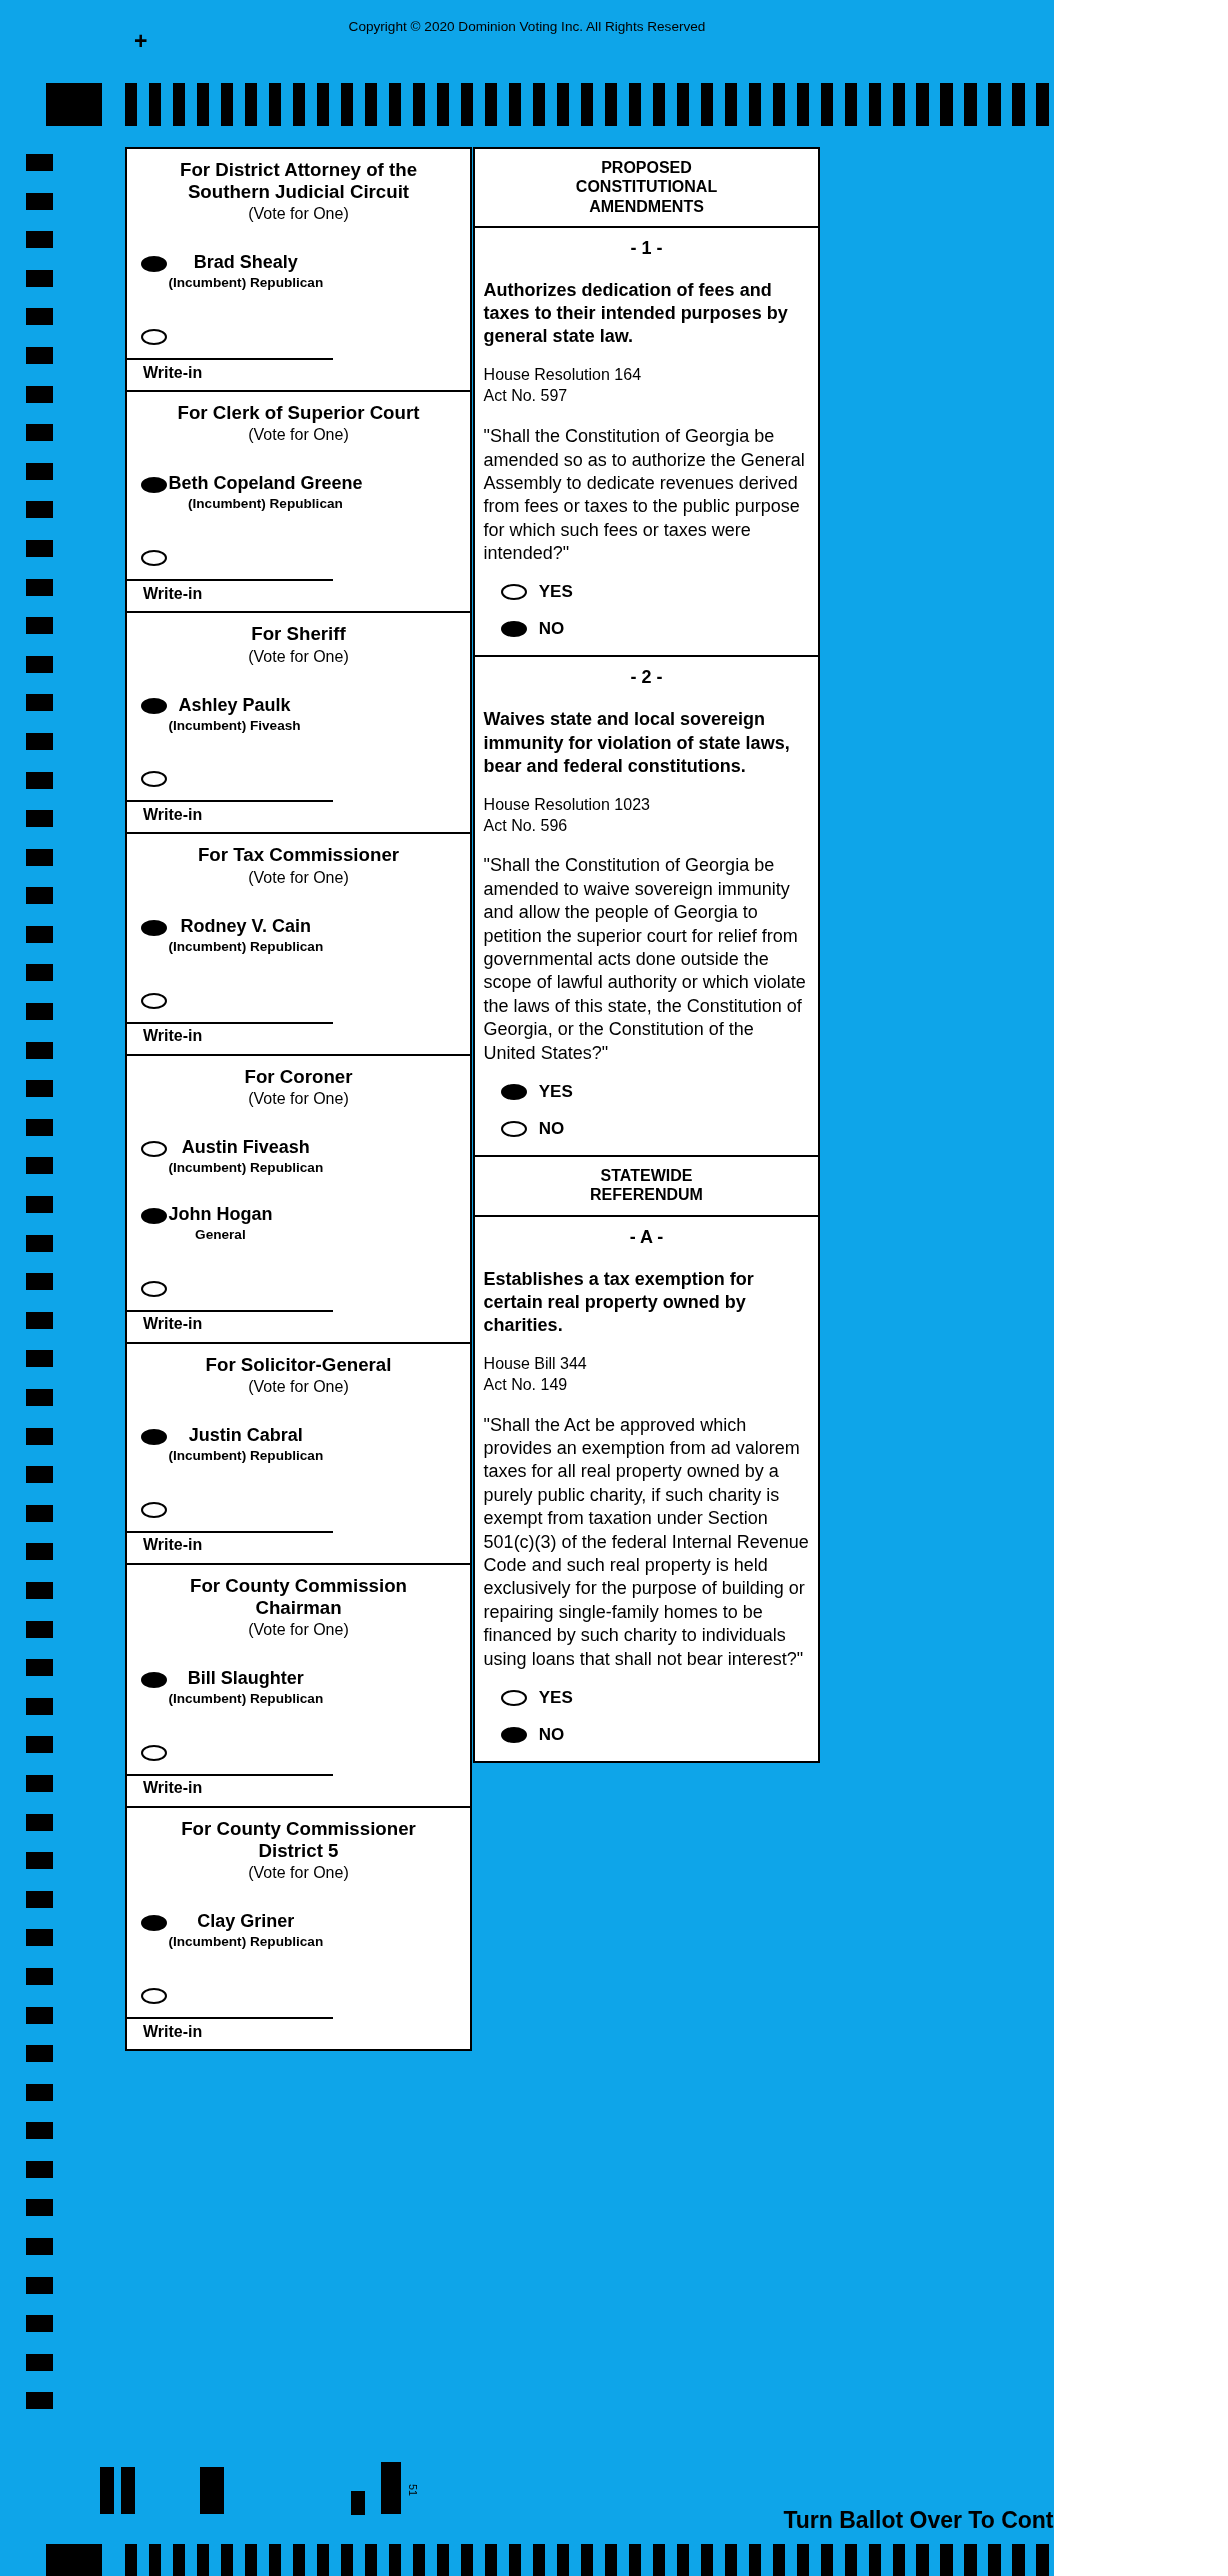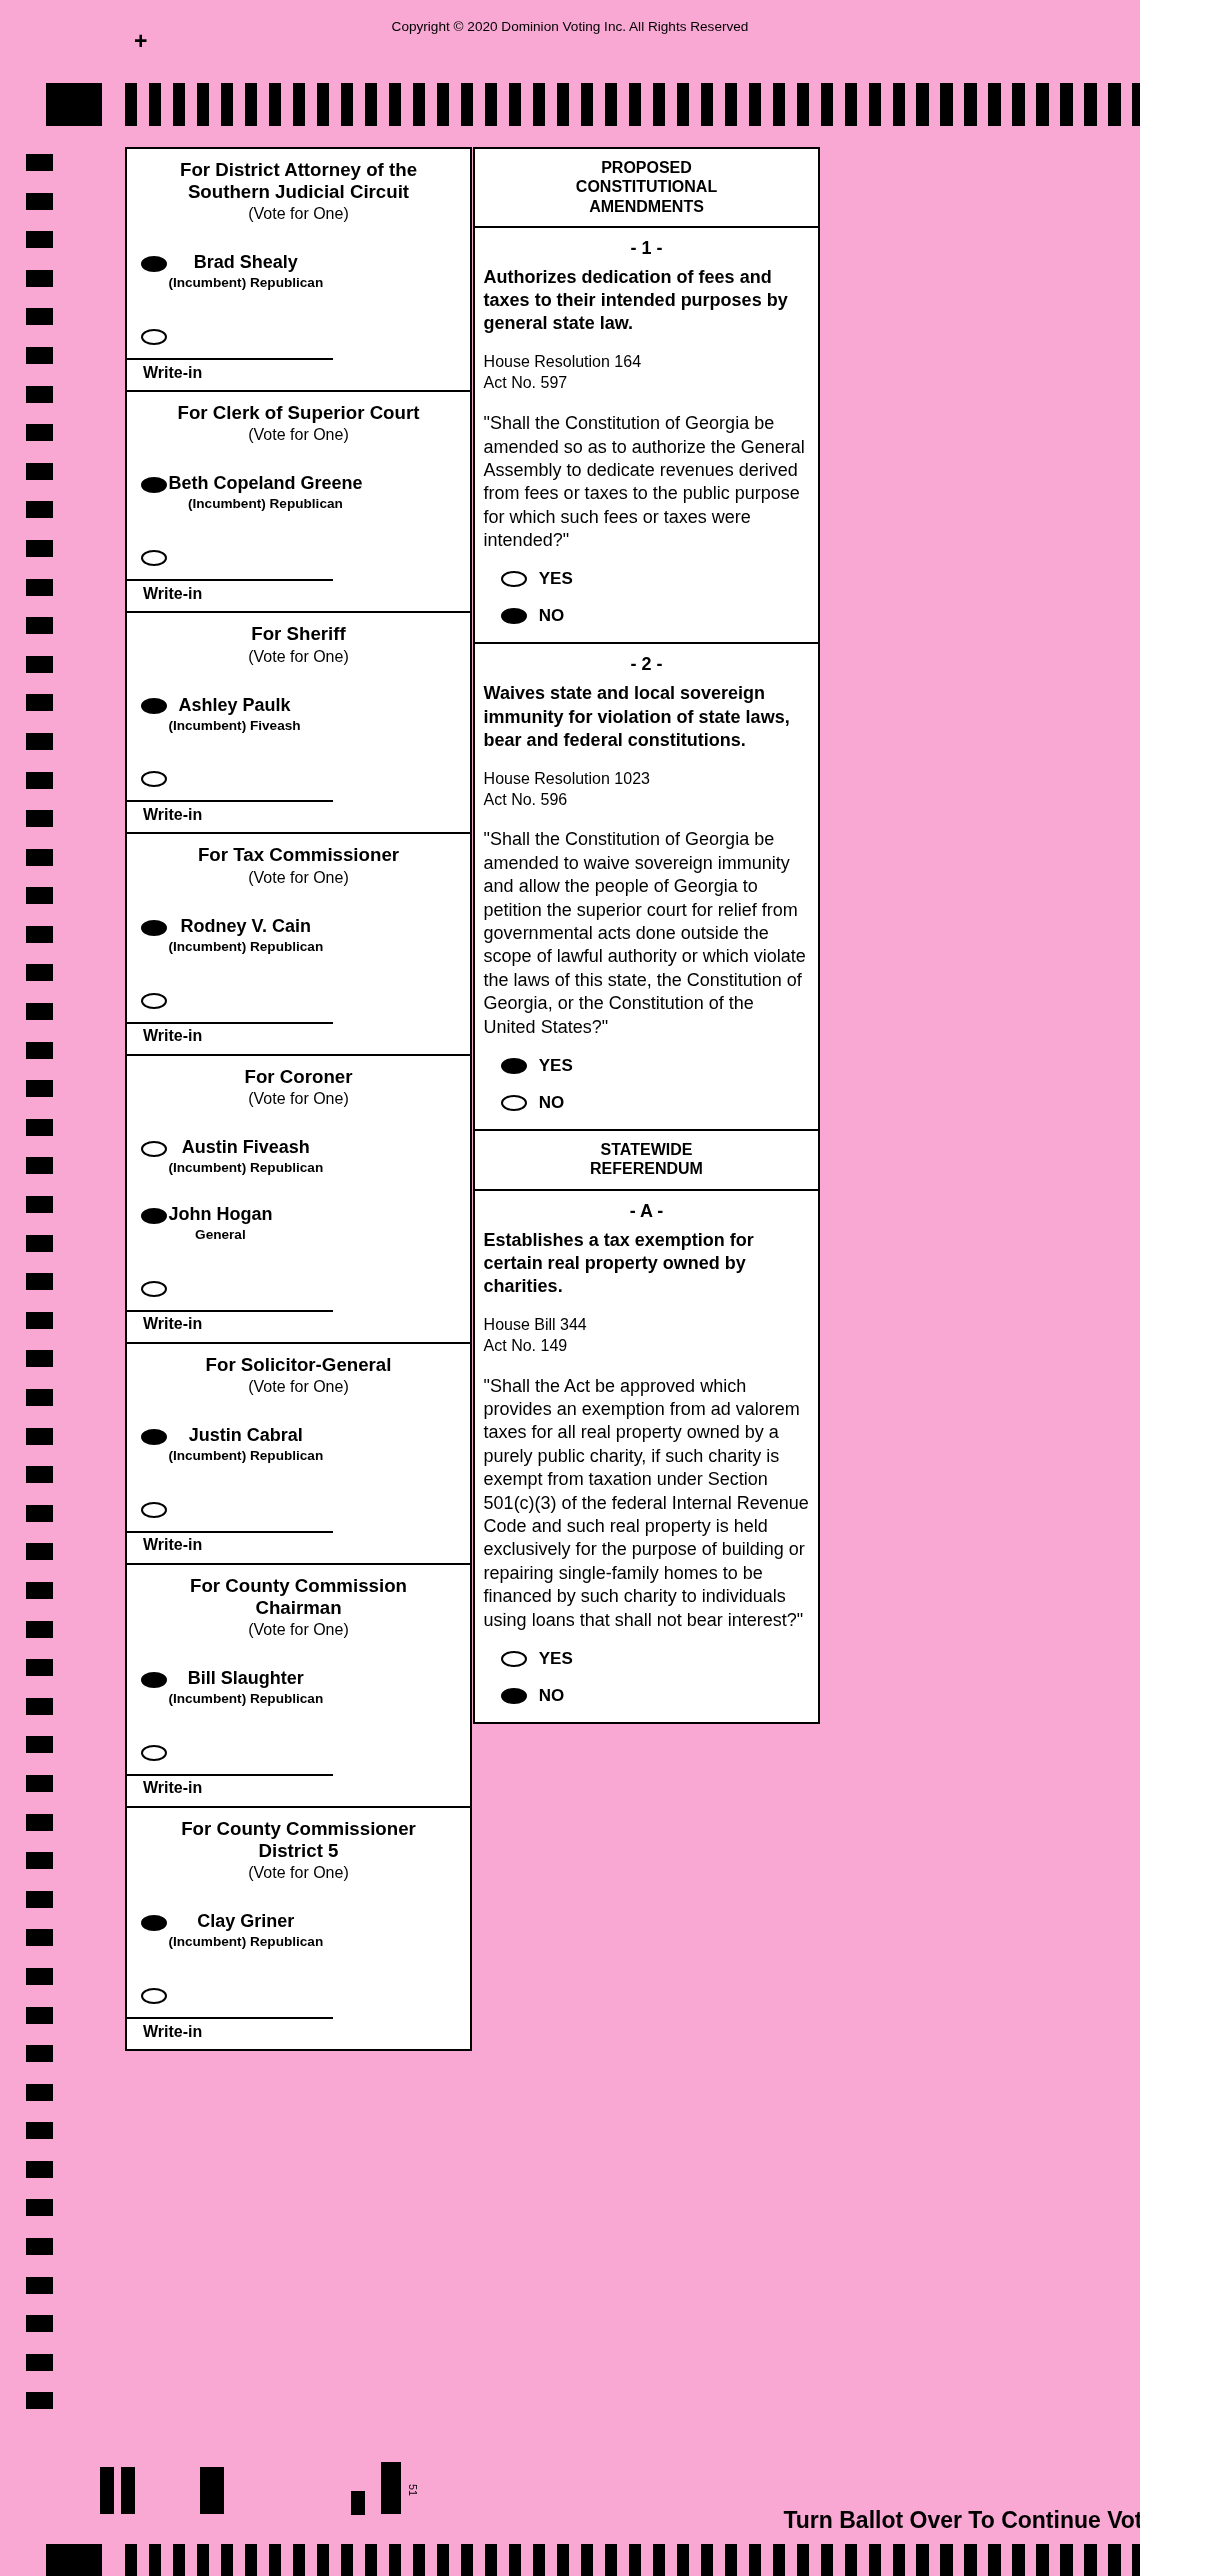--- a/index.html
+++ b/index.html
@@ -1,16 +1,16 @@
 <!DOCTYPE html>
 <html style="font-size:11.5px"><head>
 <meta charset="utf-8">
 <style>
   html,body{margin:0;padding:0;background:#ffffff;}
-  .ballot{position:relative;width:1140px;height:2576px;background:#f9a8d4;color:#000;
+  .ballot{position:relative;width:1054px;height:2576px;background:#0ea5e9;color:#000;
           font-family:"Liberation Sans",sans-serif;overflow:hidden;}
 
   
   .copyright{position:absolute;top:18.7px;left:0;width:100%;text-align:center;font-size:13.6px;}
   .plus-mark{position:absolute;top:30px;left:134px;font-size:23px;font-weight:bold;line-height:1;}
 
   
   .hband{position:absolute;display:flex;gap:11.8px;}
   #timing-top{left:125px;top:83px;height:43px;}
   #timing-bottom{left:125px;top:2544px;height:32px;}
@@ -45,21 +45,21 @@
   .wi-row{margin-top:36px;}
   .wline{border-bottom:2.9px solid #000;width:60%;margin-top:13px;}
   .wlabel{font-weight:bold;font-size:16px;margin:3.6px 0 1.4px 16px;}
 
   
   .m-header{border-bottom:2.2px solid #000;text-align:center;font-weight:bold;font-size:16px;
             line-height:1.22;padding:8.6px 0 10px;}
   .m-sec{border-bottom:2.2px solid #000;padding:0 8.6px 16px;}
   .m-sec:last-child{border-bottom:none;}
   .m-num{text-align:center;font-weight:bold;font-size:18px;margin-top:10px;}
-  .m-sum{font-weight:bold;font-size:18px;margin-top:7px;line-height:1.28;}
+  .m-sum{font-weight:bold;font-size:18px;margin-top:20px;line-height:1.28;}
   .m-refs{font-size:16px;margin-top:16px;line-height:1.32;}
   .m-q{font-size:18px;margin-top:18.7px;line-height:1.3;}
   .opt{display:flex;align-items:center;margin:17px 0 0 17px;}
   .opt .bubble{margin-top:0;}
   .opt-label{font-weight:bold;font-size:17px;margin-left:12.2px;}
 
   
   .footer-text{position:absolute;top:2507px;left:0;width:1177px;text-align:right;
                font-weight:bold;font-size:23px;}
   .turn-icon{position:absolute;left:1177px;top:2519px;width:34px;height:34px;z-index:3;}

